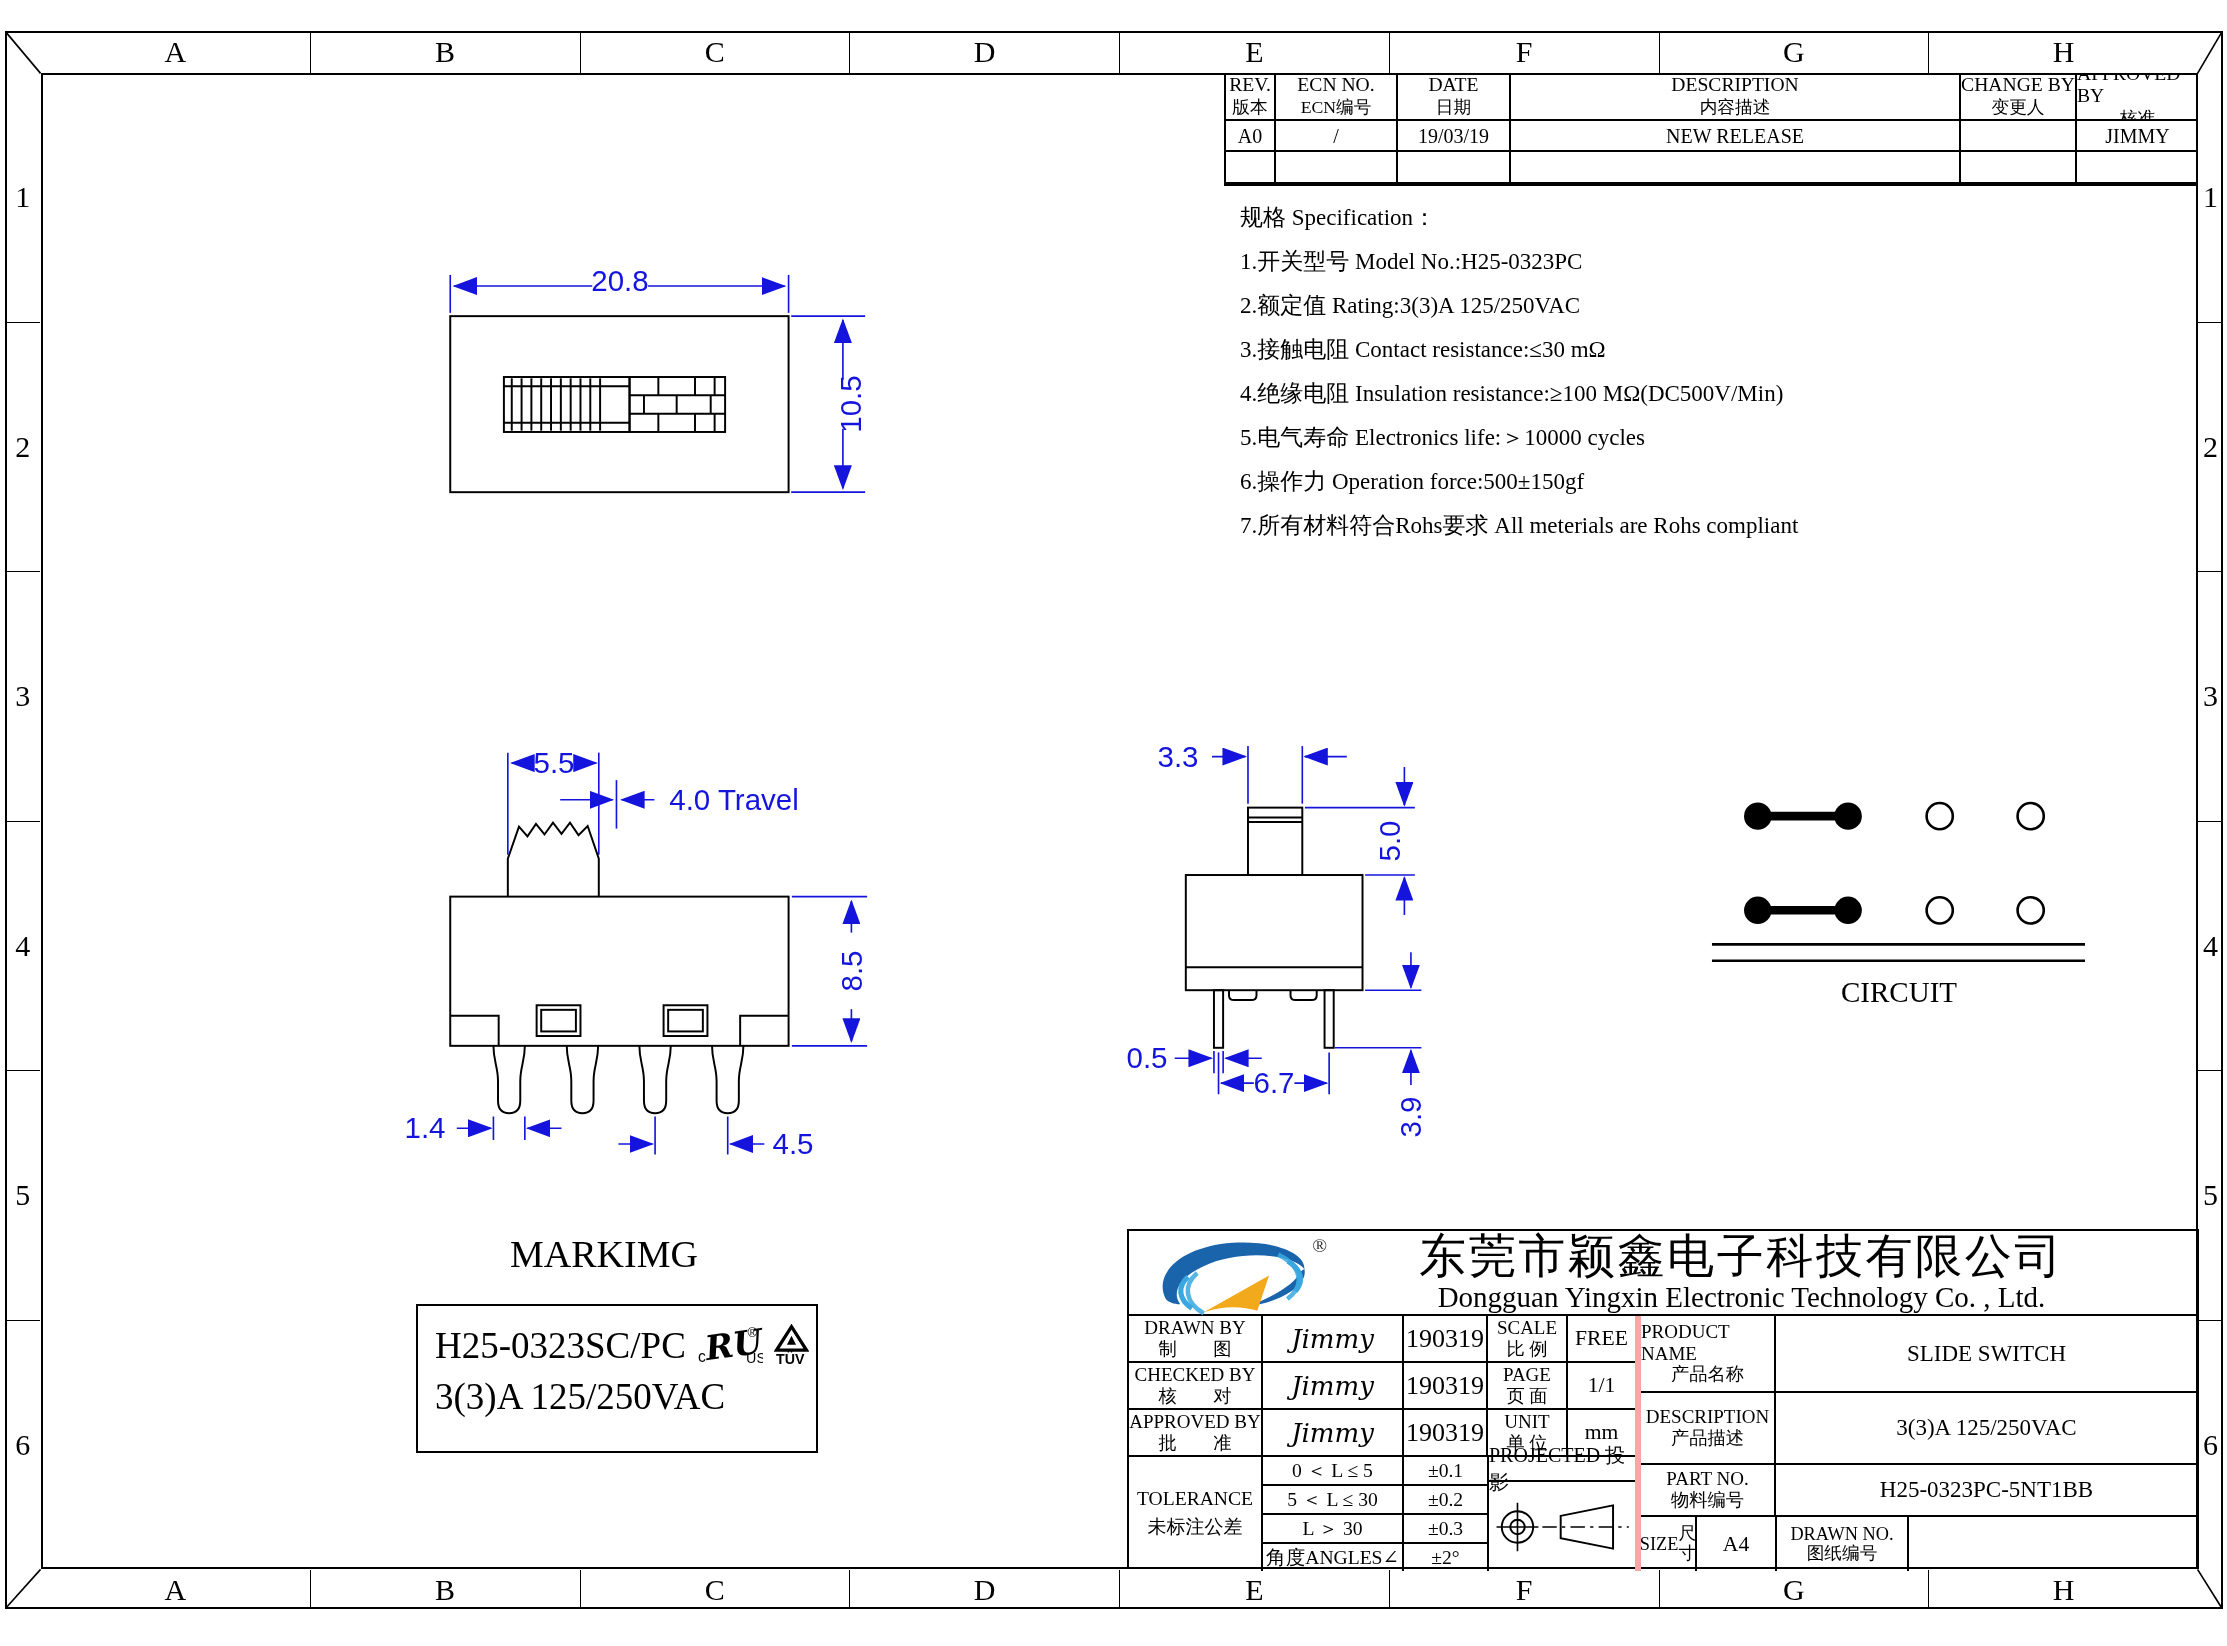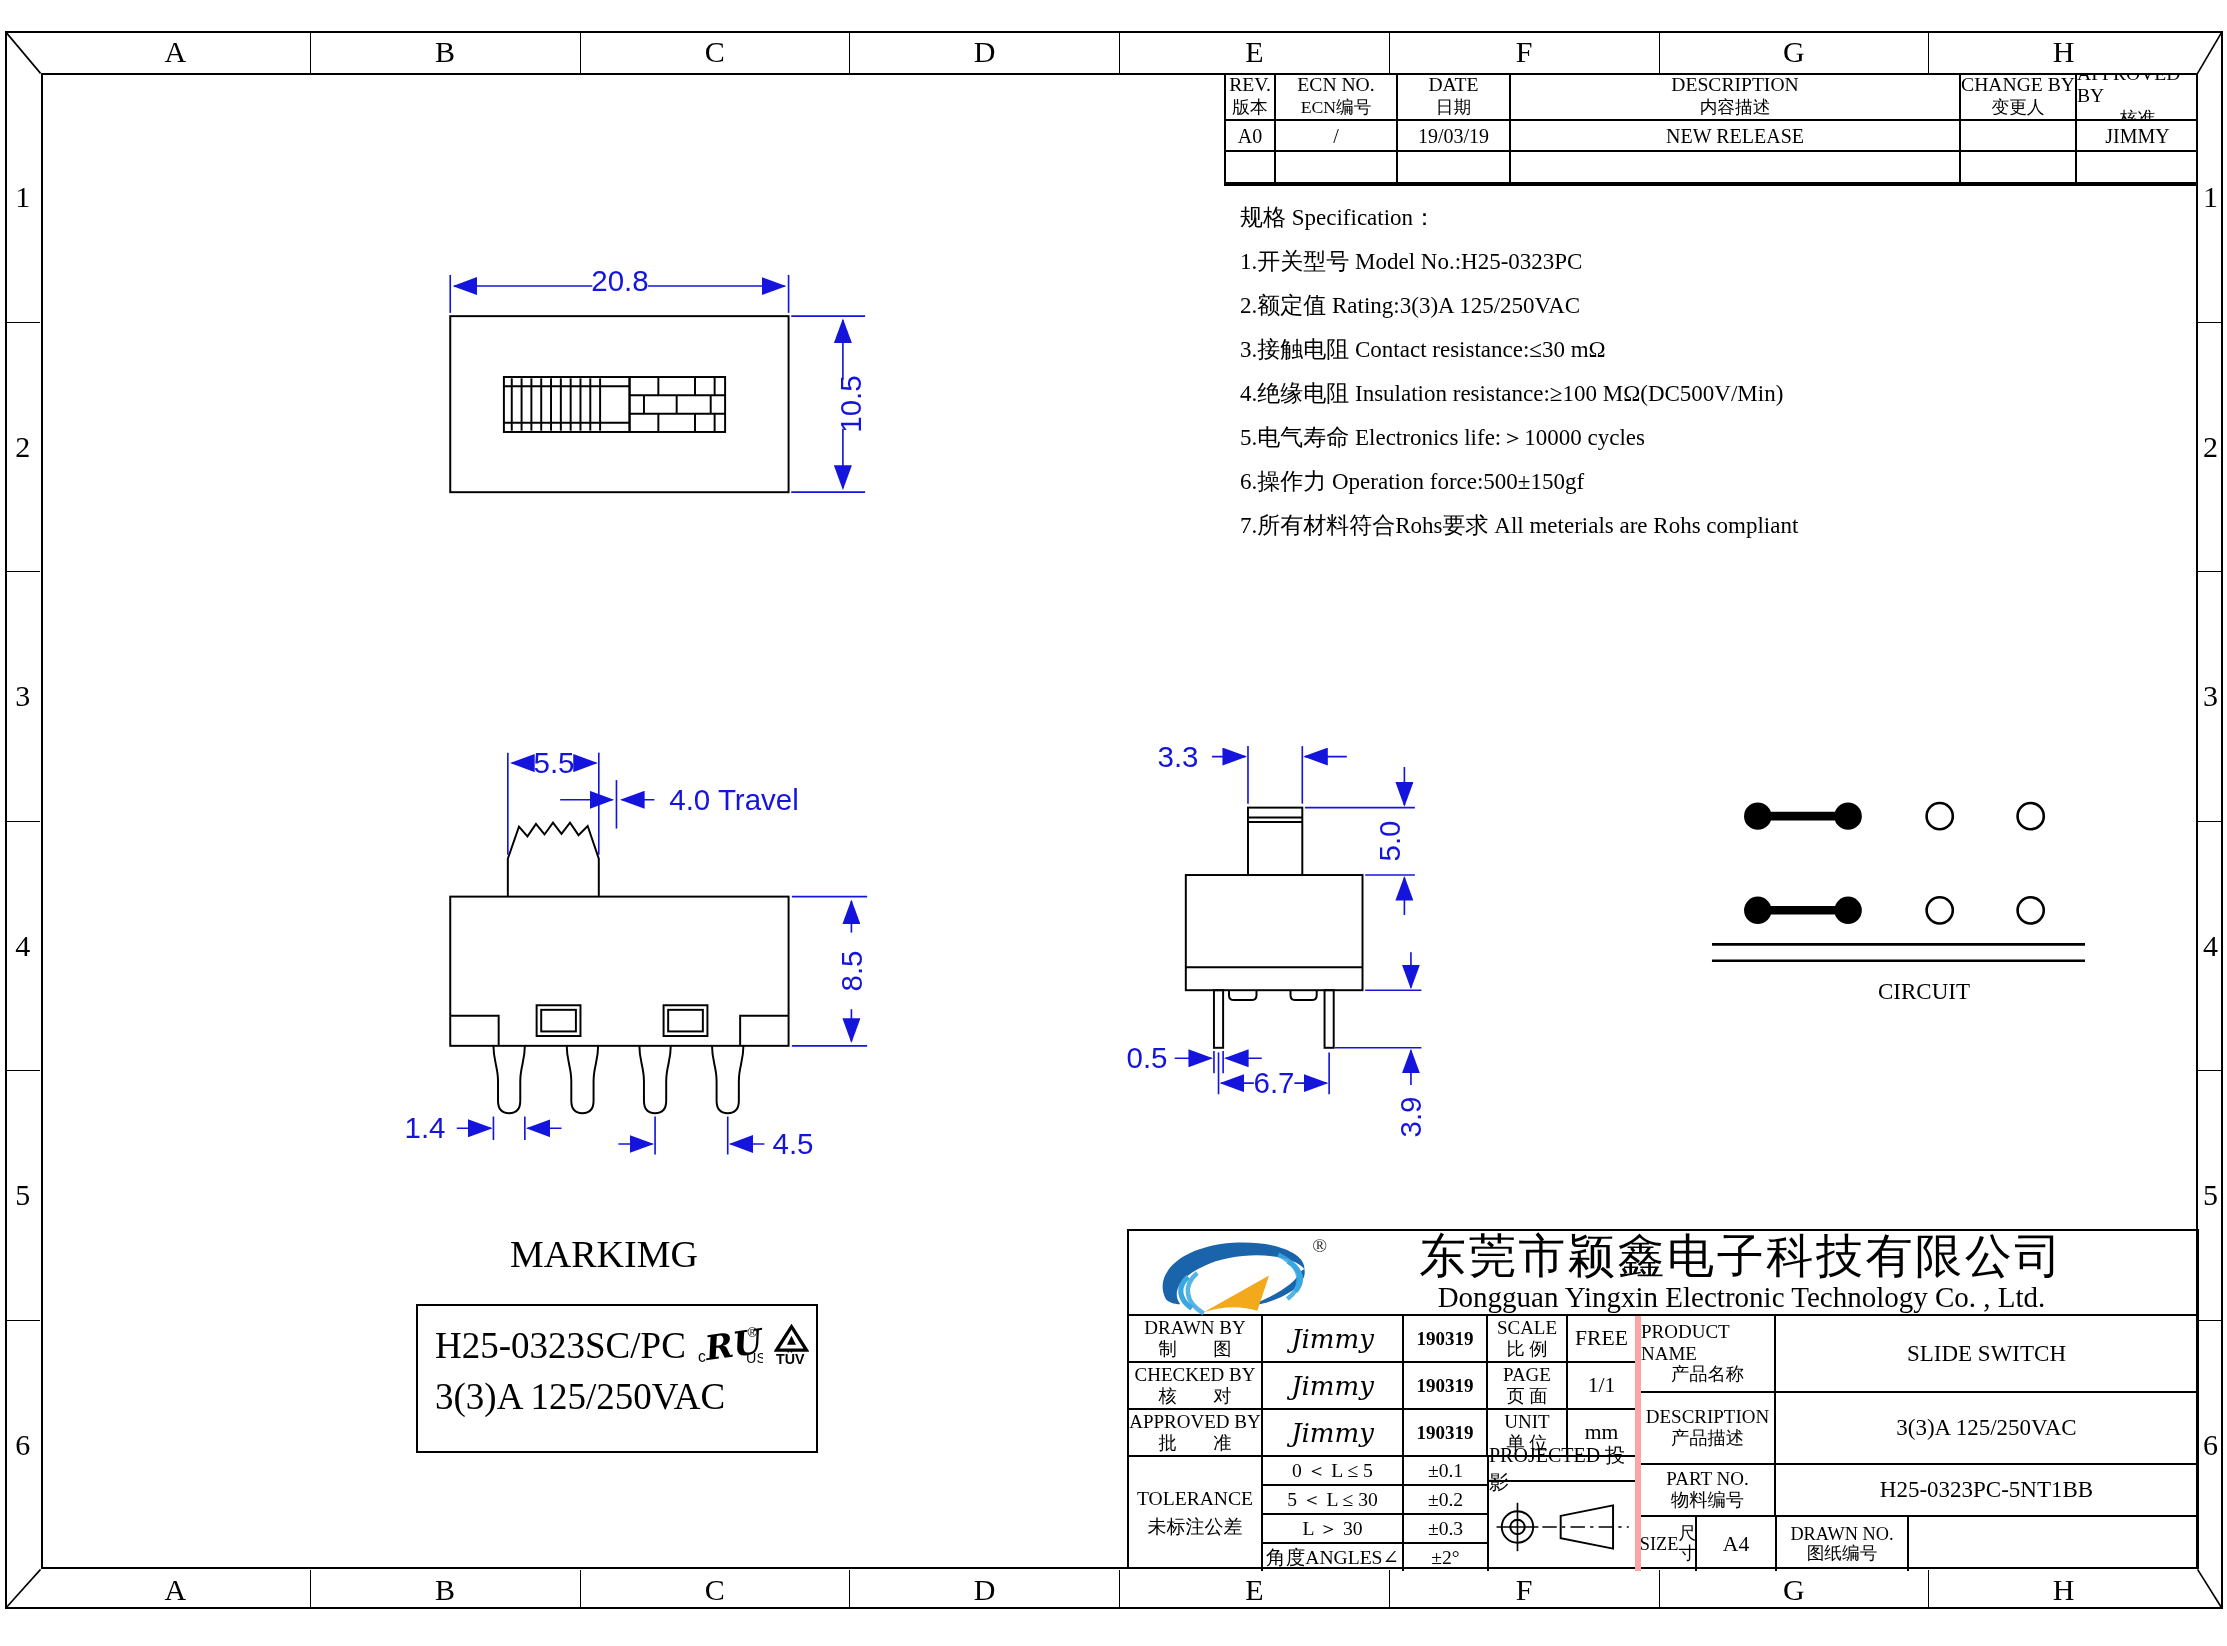--- a/index.html
+++ b/index.html
@@ -38,21 +38,21 @@
   .spec{position:absolute;left:1240px;top:196px;width:956px;font-size:23px;line-height:44px;font-family:Liberation Serif, serif;}
   .spec div{white-space:nowrap;}
 
   
   .dim{position:absolute;transform:translate(-50%,-50%);
        font-family:"Liberation Sans","DejaVu Sans",sans-serif;
        font-size:29.5px;color:var(--dim,#1414dd);white-space:nowrap;}
   .dim.v{transform:translate(-50%,-50%) rotate(-90deg);}
 
   
-  .circuit-label{position:absolute;left:1899px;top:992px;transform:translate(-50%,-50%);font-size:23px;margin-left:25px;}
+  .circuit-label{position:absolute;left:1899px;top:992px;transform:translate(-50%,-50%);font-size:29px;}
   .marking-title{position:absolute;left:604px;top:1254px;transform:translate(-50%,-50%);font-size:38px;}
   .marking-box{position:absolute;left:416px;top:1304px;width:402px;height:149px;border:2.6px solid #000;
                padding:18.3px 0 0 17px;}
   .marking-line1{font-size:37px;display:flex;align-items:center;gap:11.8px;white-space:nowrap;}
   .marking-line2{font-size:37px;margin-top:7.9px;white-space:nowrap;}
 
   
   .tb{position:absolute;left:1127px;top:1229px;width:1072px;height:340px;border:2.6px solid #000;
       display:flex;flex-direction:column;}
   .tb-company{height:94px;border-bottom:2px solid #000;position:relative;
@@ -64,21 +64,21 @@
   .tb-left{width:512px;border-right:6px solid #fca5a5;display:flex;flex-direction:column;}
   .tb-right{flex:1;display:flex;flex-direction:column;}
   .staff-row{height:47px;display:flex;border-bottom:2px solid #000;}
   .cell{border-right:2px solid #000;display:flex;flex-direction:column;
         align-items:center;justify-content:center;overflow:hidden;}
   .cell .l1{font-size:19px;line-height:21.6px;}
   .cell .l2{font-size:18.3px;line-height:21px;}
   .w-label{width:134px;} .w-sig{width:141px;} .w-date{width:84px;} .w-meta{width:80px;}
   .w-val{flex:1;border-right:none;}
   .sig{font-style:italic;font-size:26px;font-family:"DejaVu Serif",serif;}
-  .dateval{font-size:19px;font-weight:bold;} .metaval{font-size:21.6px;}
+  .dateval{font-size:26px;} .metaval{font-size:21.6px;}
   .tol{flex:1;display:flex;}
   .tol-label{width:134px;border-right:2px solid #000;display:flex;flex-direction:column;
              align-items:center;justify-content:center;}
   .tol-label .l1{font-size:19.6px;} .tol-label .l2{font-size:19px;margin-top:3.9px;}
   .tol-mid{width:226px;border-right:2px solid #000;display:flex;flex-direction:column;}
   .tol-row{flex:1;display:flex;border-bottom:2px solid #000;}
   .tol-row:last-child{border-bottom:none;}
   .tol-cond{width:141px;border-right:2px solid #000;display:flex;align-items:center;justify-content:center;font-size:19.6px;}
   .tol-val{flex:1;display:flex;align-items:center;justify-content:center;font-size:19.6px;}
   .proj{flex:1;display:flex;flex-direction:column;}

